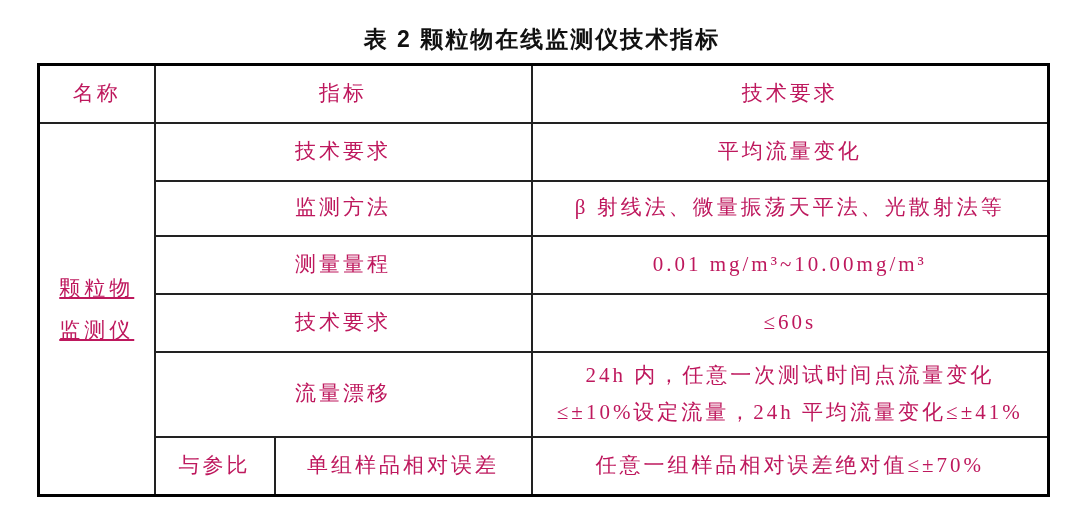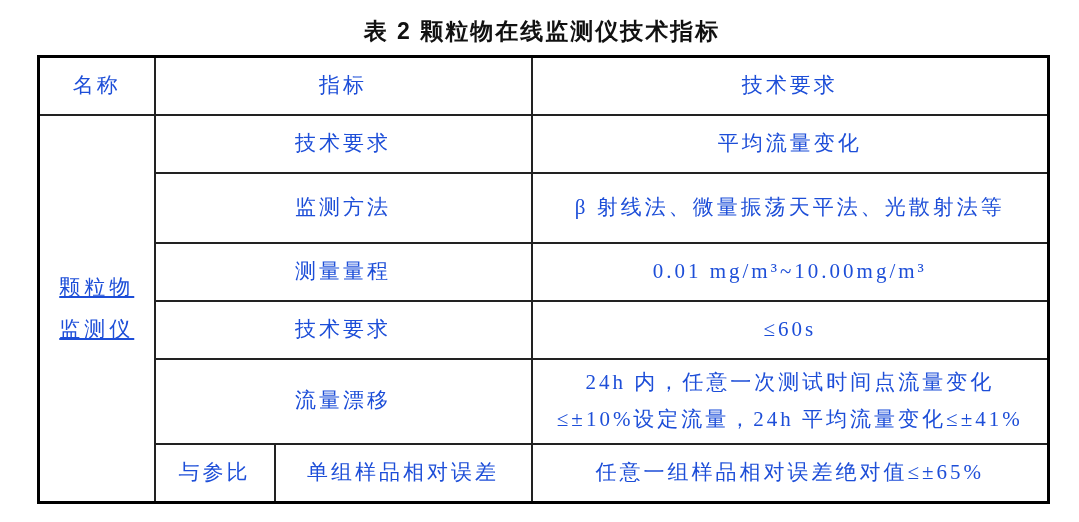--- a/index.html
+++ b/index.html
@@ -9,21 +9,21 @@
   }
   body {
     width: 1079px;
     height: 522px;
     font-family: "Liberation Serif", "DejaVu Serif", serif;
     color: #212121;
     overflow: hidden;
   }
   .doc-title {
     width: 1010px;
-    margin: 16px 0 8px 37px;
+    margin: 24px 0 8px 37px;
     text-align: center;
     font-family: "Liberation Sans", "DejaVu Sans", sans-serif;
     font-weight: bold;
     font-size: 23px;
     letter-spacing: 2px;
     color: #111111;
   }
   table.spec-table {
     border-collapse: collapse;
     table-layout: fixed;
@@ -35,25 +35,25 @@
   .spec-table td {
     border: 2px solid #222222;
     text-align: center;
     vertical-align: middle;
     font-weight: normal;
     font-size: 21px;
     letter-spacing: 3px;
     line-height: 1.8;
     white-space: pre-line;
     padding: 4px 6px;
-    color: #1d4ed8;
+    color: #be185d;
   }
   tr.r-header   { height: 58px; }
   tr.r-row      { height: 58px; }
-  tr.r-row-sm   { height: 70px; }
+  tr.r-row-sm   { height: 55px; }
   tr.r-row-tall { height: 74px; }
   td.group-cell {
     letter-spacing: 4px;
     line-height: 2.0;
     text-decoration: underline;
   }
 </style>
 </head>
 <body>
 
@@ -98,16 +98,16 @@
 
   <tr class="r-row-tall">
     <td colspan="2">流量漂移</td>
     <td>24h 内，任意一次测试时间点流量变化
 ≤±10%设定流量，24h 平均流量变化≤±41%</td>
   </tr>
 
   <tr class="r-row">
     <td>与参比</td>
     <td>单组样品相对误差</td>
-    <td>任意一组样品相对误差绝对值≤±65%</td>
+    <td>任意一组样品相对误差绝对值≤±70%</td>
   </tr>
 </tbody>
   </table>
 
 </body></html>

